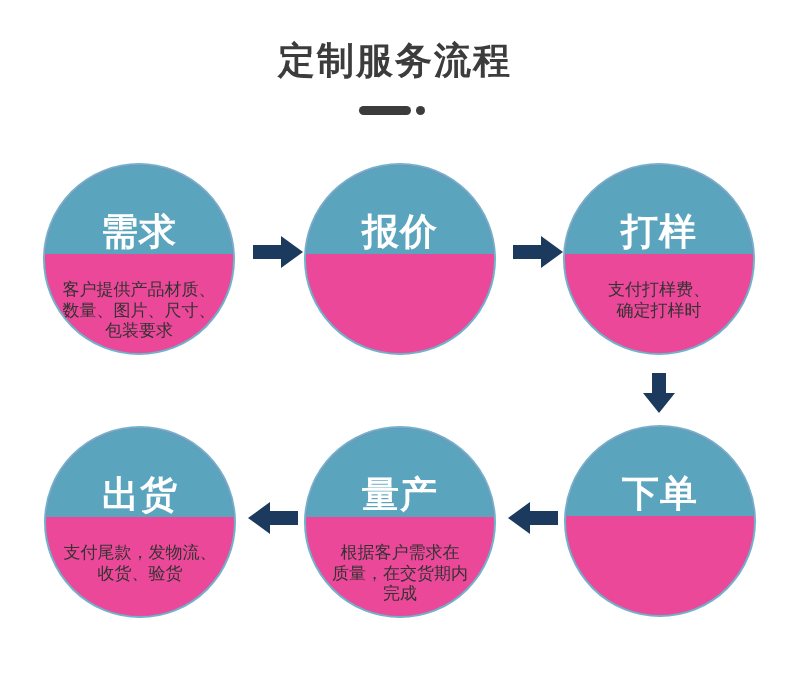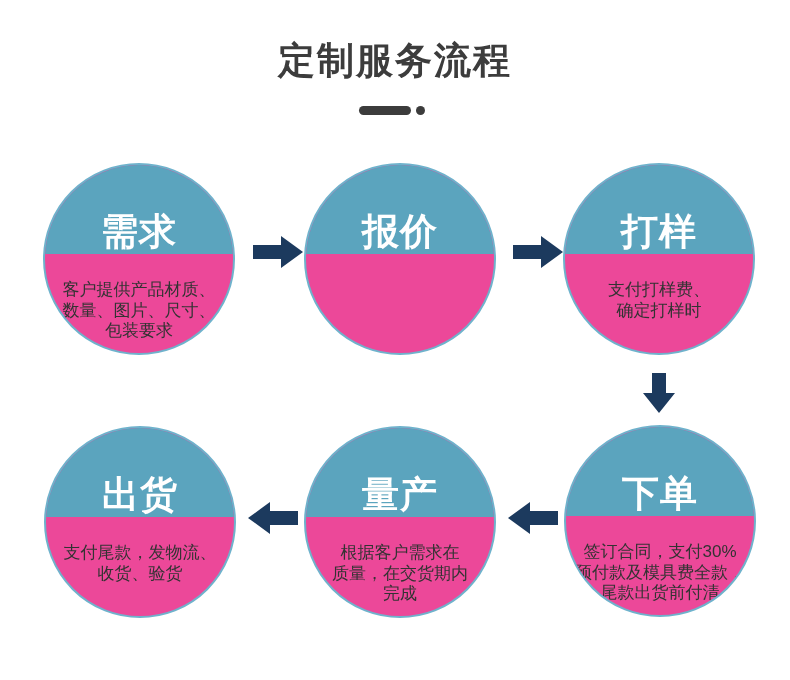--- a/index.html
+++ b/index.html
@@ -121,25 +121,20 @@
   <div class="arrow ad1">
     <svg width="32" height="40" viewBox="0 0 32 40">
         <polygon points="9,0 23,0 23,20 32,20 16,40 0,20 9,20"></polygon>
       </svg>
   </div>
 
   <div class="circle c4">
     <div class="head">
       <div class="step-title">下单</div>
     </div>
-    <div class="body">
-      <span>签订合同，支付30%</span>
-      <span>预付款及模具费全款，</span>
-      <span>尾款出货前付清</span>
-    </div>
   </div>
 
   <div class="arrow al1">
     <svg width="50" height="32" viewBox="0 0 50 32">
         <polygon points="50,9 22,9 22,0 0,16 22,32 22,23 50,23"></polygon>
       </svg>
   </div>
 
   <div class="circle c5">
     <div class="head">

